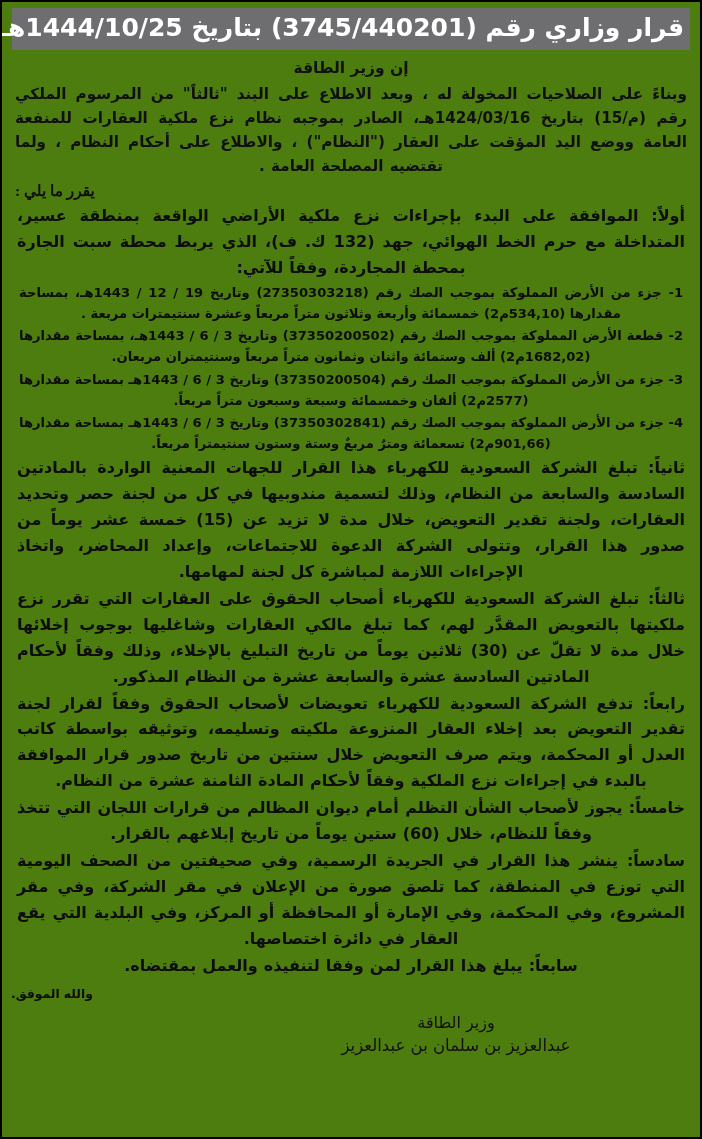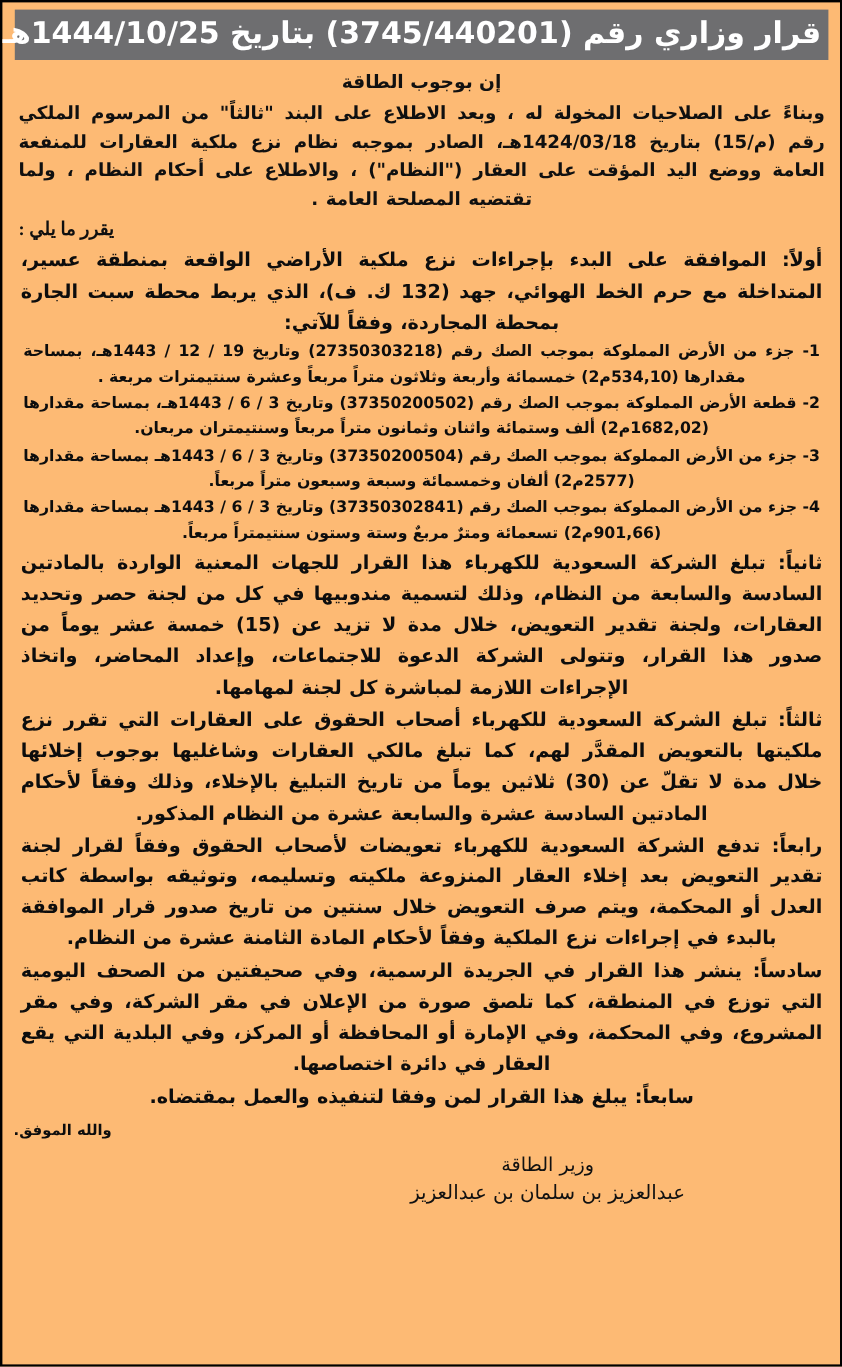--- a/index.html
+++ b/index.html
@@ -9,21 +9,21 @@
     background: #ffffff;
   }
   body {
     font-family: "DejaVu Sans", "Liberation Sans", sans-serif;
   }
   .page {
     position: relative;
     width: 702px;
     height: 1139px;
     box-sizing: border-box;
-    background: #fdba74;
+    background: #4d7c0f;
     border: 2px solid #000000;
     overflow: hidden;
   }
   .page-inner {
     box-sizing: border-box;
     width: 100%;
     height: 100%;
     padding: 6px 9px 4px 9px;
   }
 
@@ -135,37 +135,38 @@
 </head>
 <body>
 
 <div class="page">
   <div class="page-inner">
 
     <div class="header-bar">
       <span class="header-title">قرار وزاري رقم (3745/440201) بتاريخ 1444/10/25هـ</span>
     </div>
 
-    <div class="doc-title">إن بوجوب الطاقة</div>
+    <div class="doc-title">إن وزير الطاقة</div>
 
-    <div class="para">وبناءً على الصلاحيات المخولة له ، وبعد الاطلاع على البند "ثالثاً" من المرسوم الملكي رقم (م/15) بتاريخ 1424/03/18هـ، الصادر بموجبه نظام نزع ملكية العقارات للمنفعة العامة ووضع اليد المؤقت على العقار ("النظام") ، والاطلاع على أحكام النظام ، ولما تقتضيه المصلحة العامة .</div>
+    <div class="para">وبناءً على الصلاحيات المخولة له ، وبعد الاطلاع على البند "ثالثاً" من المرسوم الملكي رقم (م/15) بتاريخ 1424/03/16هـ، الصادر بموجبه نظام نزع ملكية العقارات للمنفعة العامة ووضع اليد المؤقت على العقار ("النظام") ، والاطلاع على أحكام النظام ، ولما تقتضيه المصلحة العامة .</div>
 
     <div class="decrees-line">يقرر ما يلي :</div>
 
     <div class="clause">أولاً: الموافقة على البدء بإجراءات نزع ملكية الأراضي الواقعة بمنطقة عسير، المتداخلة مع حرم الخط الهوائي، جهد (132 ك. ف)، الذي يربط محطة سبت الجارة بمحطة المجاردة، وفقاً للآتي:</div>
 
     <div class="land-item">1- جزء من الأرض المملوكة بموجب الصك رقم (27350303218) وتاريخ 19 / 12 / 1443هـ، بمساحة مقدارها (534,10م2) خمسمائة وأربعة وثلاثون متراً مربعاً وعشرة سنتيمترات مربعة .</div>
     <div class="land-item">2- قطعة الأرض المملوكة بموجب الصك رقم (37350200502) وتاريخ 3 / 6 / 1443هـ، بمساحة مقدارها (1682,02م2) ألف وستمائة واثنان وثمانون متراً مربعاً وسنتيمتران مربعان.</div>
     <div class="land-item">3- جزء من الأرض المملوكة بموجب الصك رقم (37350200504) وتاريخ 3 / 6 / 1443هـ بمساحة مقدارها (2577م2) ألفان وخمسمائة وسبعة وسبعون متراً مربعاً.</div>
     <div class="land-item">4- جزء من الأرض المملوكة بموجب الصك رقم (37350302841) وتاريخ 3 / 6 / 1443هـ بمساحة مقدارها (901,66م2) تسعمائة ومترٌ مربعٌ وستة وستون سنتيمتراً مربعاً.</div>
 
 
     <div class="clause">ثانياً: تبلغ الشركة السعودية للكهرباء هذا القرار للجهات المعنية الواردة بالمادتين السادسة والسابعة من النظام، وذلك لتسمية مندوبيها في كل من لجنة حصر وتحديد العقارات، ولجنة تقدير التعويض، خلال مدة لا تزيد عن (15) خمسة عشر يوماً من صدور هذا القرار، وتتولى الشركة الدعوة للاجتماعات، وإعداد المحاضر، واتخاذ الإجراءات اللازمة لمباشرة كل لجنة لمهامها.</div>
     <div class="clause">ثالثاً: تبلغ الشركة السعودية للكهرباء أصحاب الحقوق على العقارات التي تقرر نزع ملكيتها بالتعويض المقدَّر لهم، كما تبلغ مالكي العقارات وشاغليها بوجوب إخلائها خلال مدة لا تقلّ عن (30) ثلاثين يوماً من تاريخ التبليغ بالإخلاء، وذلك وفقاً لأحكام المادتين السادسة عشرة والسابعة عشرة من النظام المذكور.</div>
     <div class="clause">رابعاً: تدفع الشركة السعودية للكهرباء تعويضات لأصحاب الحقوق وفقاً لقرار لجنة تقدير التعويض بعد إخلاء العقار المنزوعة ملكيته وتسليمه، وتوثيقه بواسطة كاتب العدل أو المحكمة، ويتم صرف التعويض خلال سنتين من تاريخ صدور قرار الموافقة بالبدء في إجراءات نزع الملكية وفقاً لأحكام المادة الثامنة عشرة من النظام.</div>
+    <div class="clause">خامساً: يجوز لأصحاب الشأن التظلم أمام ديوان المظالم من قرارات اللجان التي تتخذ وفقاً للنظام، خلال (60) ستين يوماً من تاريخ إبلاغهم بالقرار.</div>
     <div class="clause">سادساً: ينشر هذا القرار في الجريدة الرسمية، وفي صحيفتين من الصحف اليومية التي توزع في المنطقة، كما تلصق صورة من الإعلان في مقر الشركة، وفي مقر المشروع، وفي المحكمة، وفي الإمارة أو المحافظة أو المركز، وفي البلدية التي يقع العقار في دائرة اختصاصها.</div>
     <div class="clause">سابعاً: يبلغ هذا القرار لمن وفقا لتنفيذه والعمل بمقتضاه.</div>
 
     <div class="closing-line">والله الموفق.</div>
 
     <div class="signature">
       <div class="sig-role">وزير الطاقة</div>
       <div class="sig-name">عبدالعزيز بن سلمان بن عبدالعزيز</div>
     </div>
 

